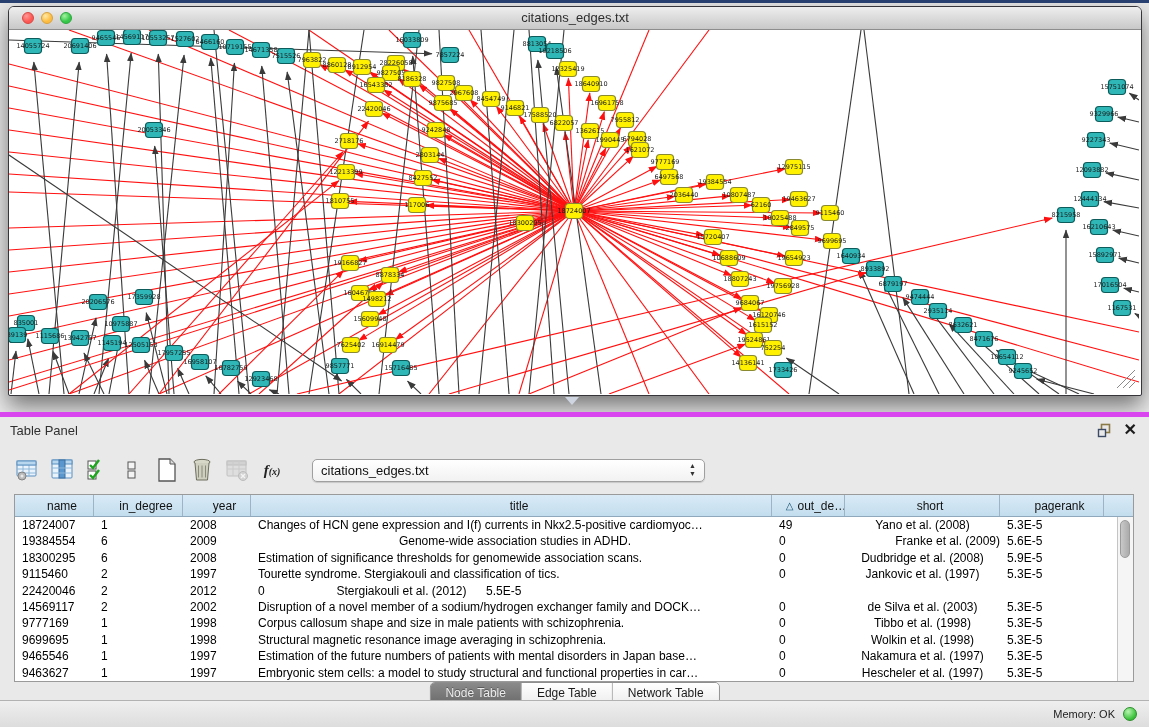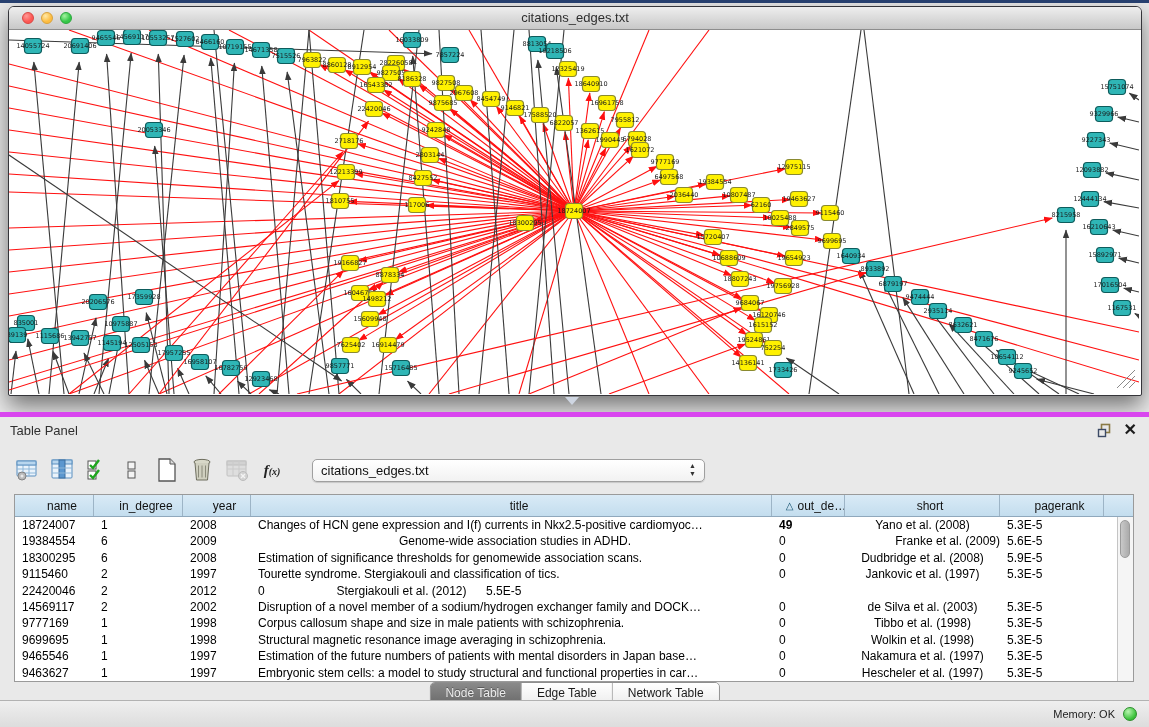--- a/index.html
+++ b/index.html
@@ -834,21 +834,21 @@
           <span>pagerank</span>
         </div>
       </div>
     <div class="tbody">
       <div class="rows" id="trows">
           <div class="trow">
             <div class="td" style="width: 79px;">18724007</div>
             <div class="td" style="width: 89px;">1</div>
             <div class="td" style="width: 68px;">2008</div>
             <div class="td" style="width: 521px;">Changes of HCN gene expression and I(f) currents in Nkx2.5-positive cardiomyoc…</div>
-            <div class="td" style="width: 73px; font-weight: bold;">49</div>
+            <div class="td" style="width: 73px;">49</div>
             <div class="td center" style="width: 155px;">Yano et al. (2008)</div>
             <div class="td" style="width: 104px;">5.3E-5</div>
           </div>
           <div class="trow">
             <div class="td" style="width: 79px;">19384554</div>
             <div class="td" style="width: 89px;">6</div>
             <div class="td" style="width: 68px;">2009</div>
             <div class="td" style="width: 521px; text-align: center;">Genome-wide association studies in ADHD.</div>
             <div class="td" style="width: 73px;">0</div>
             <div class="td center" style="width: 155px; text-align: right;">Franke et al. (2009)</div>

